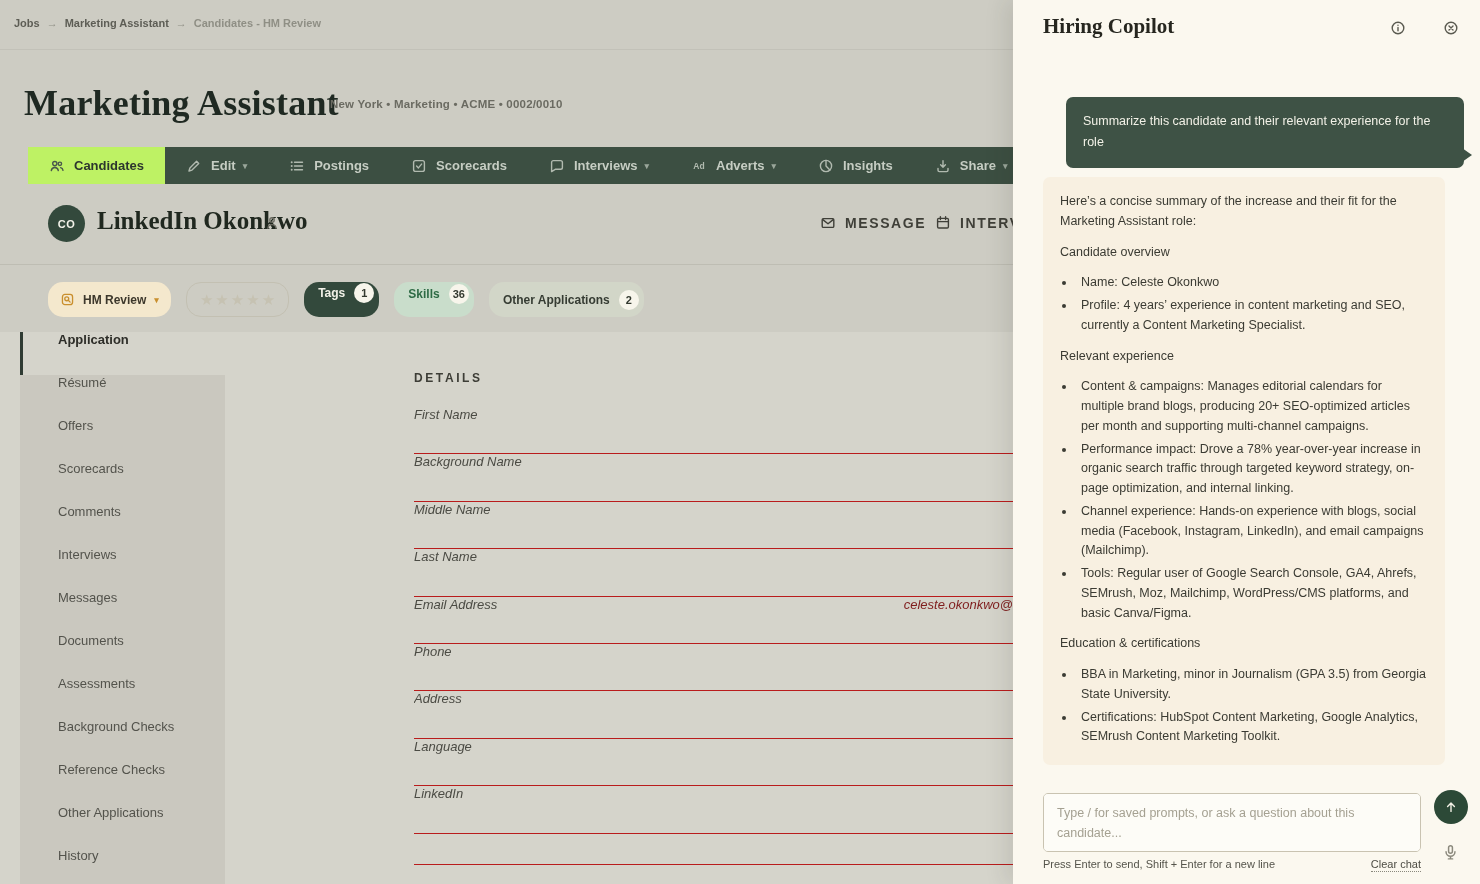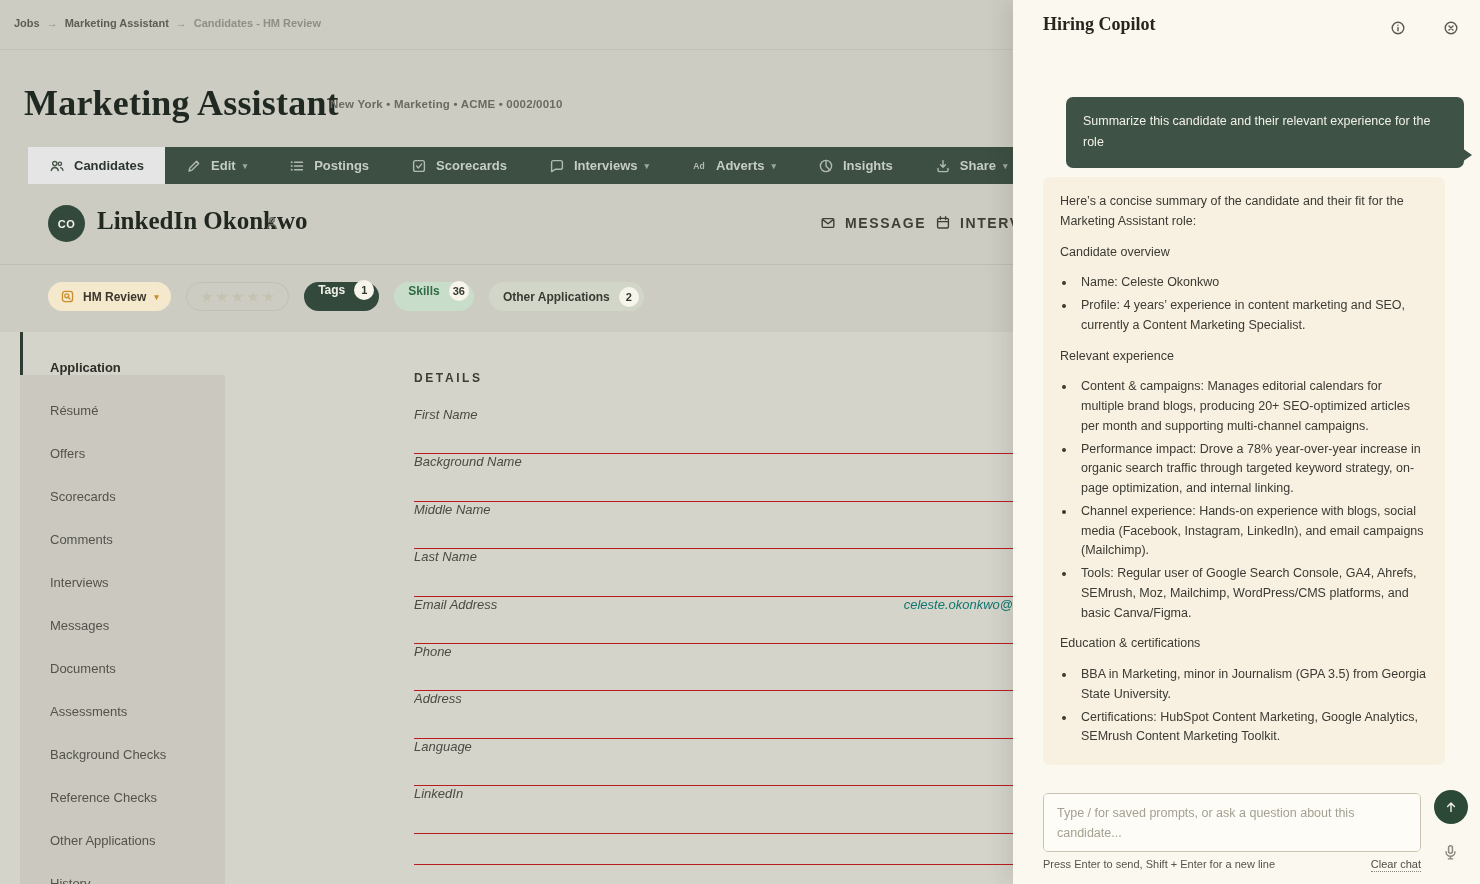--- a/index.html
+++ b/index.html
@@ -17,63 +17,63 @@
   .breadcrumb .crumb.current{color:#90908666;color:#8f8f85;font-weight:600;}
   .top-divider{position:absolute;top:49px;left:0;right:0;height:1px;background:#c2c1b8;}
 
   .job-title{position:absolute;top:82px;left:24px;font-family:"Liberation Serif",serif;font-size:36px;font-weight:700;color:#1f2922;letter-spacing:.2px;}
   .job-meta{position:absolute;top:98px;left:330px;font-size:11.5px;font-weight:600;color:#6b6b62;letter-spacing:.2px;}
 
   .tab-bar{position:absolute;top:147px;left:28px;right:0;height:37px;display:flex;background:#3c4f42;}
   .tab{display:flex;align-items:center;gap:9px;padding:0 21px;font-size:13px;font-weight:600;color:#c6cdc3;cursor:pointer;white-space:nowrap;}
   .tab .icon{width:16px;height:16px;opacity:.85;}
   .tab .caret{font-size:9px;color:#9aa69a;margin-left:-2px;}
-  .tab.active{background:#e5e5e5;color:#2c362e;text-align:right;}
+  .tab.active{background:#bef264;color:#2c362e;text-align:right;}
   .tab.active .icon{opacity:1;color:#4b584d;}
 
   .avatar{position:absolute;top:205px;left:48px;width:37px;height:37px;border-radius:50%;background:#33493c;color:#f3f2e9;
     display:flex;align-items:center;justify-content:center;font-size:11px;font-weight:700;letter-spacing:.5px;text-transform:uppercase;}
   .candidate-name{position:absolute;top:207px;left:97px;font-family:"Liberation Serif",serif;font-size:25px;font-weight:700;color:#20281f;}
   .person-btn{position:absolute;top:215px;left:264px;width:16px;height:16px;color:#6d6d63;cursor:pointer;}
 
   .action-btn{position:absolute;top:215px;display:flex;align-items:center;gap:9px;font-size:14px;font-weight:700;letter-spacing:1.6px;color:#3f3f38;text-transform:uppercase;cursor:pointer;background:none;border:none;font-family:inherit;padding:0;}
   .action-btn .icon{width:16px;height:16px;}
   .action-message{left:820px;}
   .action-interview{left:935px;}
 
   .section-divider{position:absolute;top:264px;left:0;right:0;height:1px;background:#bebdb3;}
 
   .pills{position:absolute;top:282px;left:48px;display:flex;align-items:center;gap:15px;}
-  .pill{height:29px;border-radius:15px;display:flex;align-items:center;box-sizing:border-box;cursor:pointer;}
+  .pill{height:35px;border-radius:15px;display:flex;align-items:center;box-sizing:border-box;cursor:pointer;}
   .pill-stage{background:#f4e8cd;padding:0 12px;gap:8px;color:#3d382c;font-weight:700;font-size:12px;}
   .pill-stage .icon{width:15px;height:15px;color:#c98f2e;stroke-width:1.5;}
   .pill-stage .caret{color:#c98f2e;font-size:9px;}
   .pill-rating{border:1px solid #c3c0b2;padding:0 13px;gap:2px;}
   .pill-rating .star{color:#c6c2b2;font-size:15px;line-height:1;cursor:pointer;}
   .pill-tags{background:#33493c;color:#f2f1e8;padding:0 5px 14px 14px;gap:9px;font-size:12px;font-weight:600;}
   .pill-skills{background:#c9ddcb;color:#2e6b45;padding:0 5px 12px 14px;gap:9px;font-size:12px;font-weight:700;}
   .pill-other{background:#d2d6c8;color:#363c33;padding:0 5px 0 14px;gap:9px;font-size:12px;font-weight:600;}
   .badge{min-width:20px;height:20px;border-radius:10px;background:#f7f5eb;color:#33392f;font-size:11px;font-weight:700;display:flex;align-items:center;justify-content:center;padding:0 4px;box-sizing:border-box;}
 
   .content{position:absolute;top:332px;left:0;right:0;bottom:0;background:#d5d4cb;overflow:hidden;}
   .side-nav{position:absolute;top:0;left:20px;width:205px;height:600px;}
-  .nav-item{height:43px;display:flex;align-items:flex-end;padding-left:30px;font-size:13px;color:#53534c;background:#cac8bf;cursor:pointer;}
+  .nav-item{height:43px;display:flex;align-items:flex-start;padding-left:38px;font-size:13px;color:#53534c;background:#cac8bf;cursor:pointer;}
   .nav-item.active{background:#d5d4cb;color:#2d2d28;font-weight:600;box-shadow:inset 3px 0 0 #2f3b33;}
 
   .details{position:absolute;top:0;left:414px;right:0;}
   .details-heading{position:absolute;top:39px;left:0;font-size:12px;font-weight:700;letter-spacing:2.6px;color:#3d3d36;text-transform:uppercase;}
   .field-rows{position:absolute;top:75px;left:0;right:0;}
   .field-row{height:46.4px;display:flex;align-items:flex-start;justify-content:space-between;border-bottom:1px solid #b91c1c;overflow:hidden;cursor:text;font-style:italic;}
   .field-label{font-size:13px;color:#4b4b44;}
-  .field-value{font-size:13px;color:#0f766e;white-space:nowrap;}
+  .field-value{font-size:13px;color:#7f1d1d;white-space:nowrap;}
   .field-row.ghost{height:30px;cursor:default;}
 
   
   .panel{position:absolute;top:0;left:1013px;width:467px;height:884px;background:#fbf8ef;box-shadow:-8px 0 20px rgba(40,40,30,.10);}
-  .panel-title{position:absolute;top:14px;left:30px;font-family:"Liberation Serif",serif;font-size:18px;font-weight:700;color:#26261f;}
+  .panel-title{position:absolute;top:14px;left:30px;font-family:"Liberation Serif",serif;font-size:21px;font-weight:700;color:#26261f;}
   .panel-icon-btn{position:absolute;top:20px;width:16px;height:16px;color:#5a5a50;background:none;border:none;padding:0;cursor:pointer;}
   .panel-info{left:377px;}
   .panel-close{left:430px;}
 
   .user-bubble{position:absolute;top:97px;left:53px;width:398px;box-sizing:border-box;background:#3e5245;color:#f2f1e7;
     border-radius:7px;padding:14px 17px;font-size:12.5px;line-height:1.7;}
   .user-bubble::after{content:"";position:absolute;right:-8px;bottom:6px;width:0;height:0;
     border-top:7px solid transparent;border-bottom:7px solid transparent;border-left:10px solid #3e5245;}
 
   .ai-block{position:absolute;top:177px;left:30px;width:402px;box-sizing:border-box;background:#f8f0e1;border-radius:7px;
@@ -349,21 +349,21 @@
   <button class="panel-icon-btn panel-close icon">
       <svg viewBox="0 0 16 16">
         <circle cx="8" cy="8" r="5.8"></circle>
         <path d="M6 6l4 4M10 6l-4 4"></path>
       </svg>
     </button>
 
   <div class="user-bubble">Summarize this candidate and their relevant experience for the role</div>
 
   <div class="ai-block">
-      <div class="blk p">Here’s a concise summary of the candidate and their fit for the Marketing Assistant role:</div>
+      <div class="blk p">Here’s a concise summary of the increase and their fit for the Marketing Assistant role:</div>
       <div class="blk h">Candidate overview</div>
       <ul>
         <li>Name: Celeste Okonkwo</li>
         <li>Profile: 4 years’ experience in content marketing and SEO, currently a Content Marketing Specialist.</li>
       </ul>
       <div class="blk h">Relevant experience</div>
       <ul>
         <li>Content &amp; campaigns: Manages editorial calendars for multiple brand blogs, producing 20+ SEO-optimized articles per month and supporting multi-channel campaigns.</li>
         <li>Performance impact: Drove a 78% year-over-year increase in organic search traffic through targeted keyword strategy, on-page optimization, and internal linking.</li>
         <li>Channel experience: Hands-on experience with blogs, social media (Facebook, Instagram, LinkedIn), and email campaigns (Mailchimp).</li>

